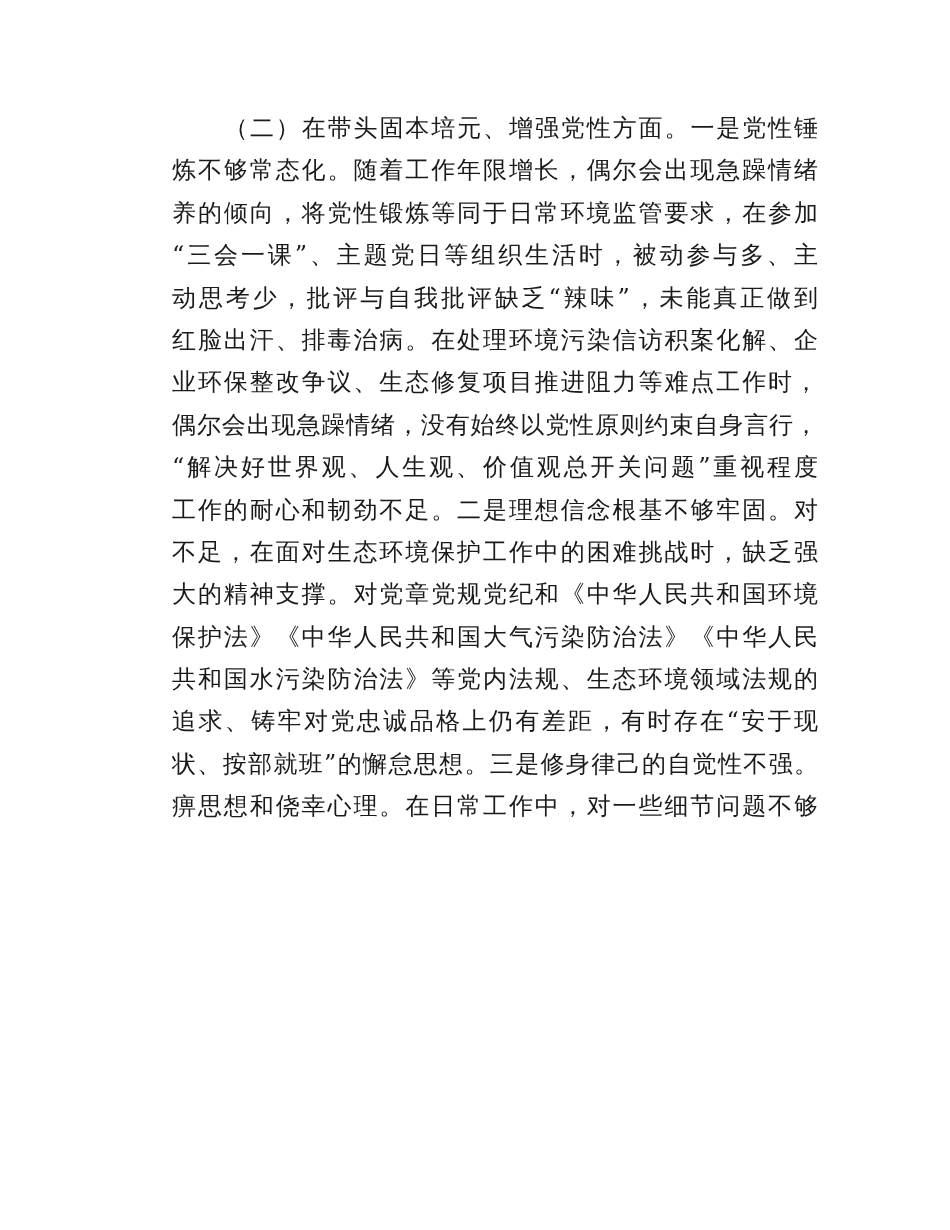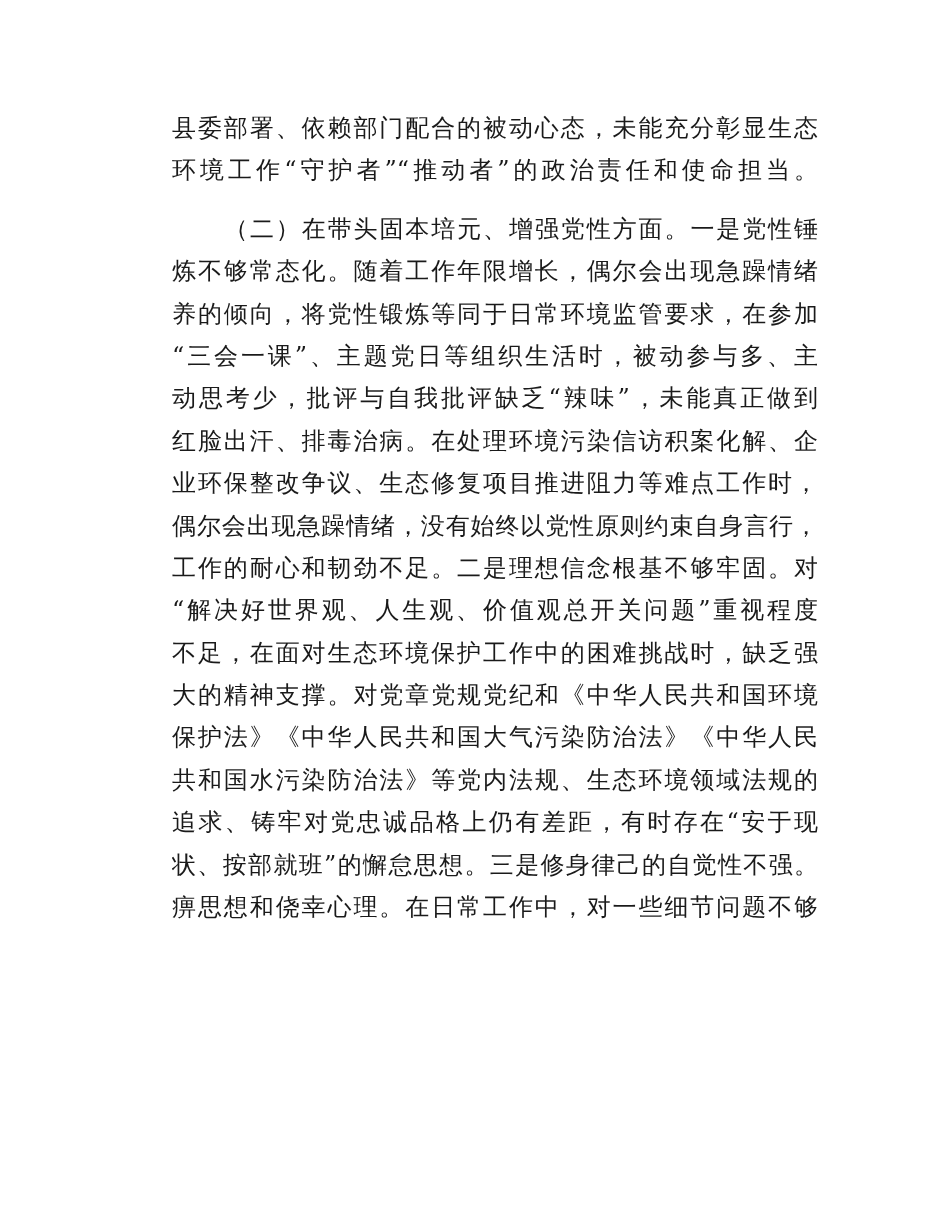--- a/index.html
+++ b/index.html
@@ -36,34 +36,30 @@
   .line.indent { padding-left: 52px; }
   .seg { font-weight: normal; }
   .seg.bold { font-weight: 400; }
 </style>
 </head>
 <body>
 
 <div class="page">
   <div class="textblock">
       <div class="para">
-        <div class="line"><span class="seg">县委部署、依赖部门配合的被动心态，未能充分彰显生态</span></div>
-        <div class="line"><span class="seg">环境工作“守护者”“推动者”的政治责任和使命担当。</span></div>
-      </div>
-      <div class="para">
         <div class="line indent"><span class="seg">（二）在带头固本培元、增强党性方面。</span><span class="seg bold">一是</span><span class="seg">党性锤</span></div>
         <div class="line"><span class="seg">炼不够常态化。随着工作年限增长，偶尔会出现急躁情绪</span></div>
         <div class="line"><span class="seg">养的倾向，将党性锻炼等同于日常环境监管要求，在参加</span></div>
         <div class="line"><span class="seg">“三会一课”、主题党日等组织生活时，被动参与多、主</span></div>
         <div class="line"><span class="seg">动思考少，批评与自我批评缺乏“辣味”，未能真正做到</span></div>
         <div class="line"><span class="seg">红脸出汗、排毒治病。在处理环境污染信访积案化解、企</span></div>
         <div class="line"><span class="seg">业环保整改争议、生态修复项目推进阻力等难点工作时，</span></div>
         <div class="line"><span class="seg">偶尔会出现急躁情绪，没有始终以党性原则约束自身言行，</span></div>
+        <div class="line"><span class="seg">“解决好世界观、人生观、价值观总开关问题”重视程度</span></div>
         <div class="line"><span class="seg">工作的耐心和韧劲不足。</span><span class="seg bold">二是</span><span class="seg">理想信念根基不够牢固。对</span></div>
-        <div class="line"><span class="seg">“解决好世界观、人生观、价值观总开关问题”重视程度</span></div>
         <div class="line"><span class="seg">不足，在面对生态环境保护工作中的困难挑战时，缺乏强</span></div>
         <div class="line"><span class="seg">大的精神支撑。对党章党规党纪和《中华人民共和国环境</span></div>
         <div class="line"><span class="seg">保护法》《中华人民共和国大气污染防治法》《中华人民</span></div>
         <div class="line"><span class="seg">共和国水污染防治法》等党内法规、生态环境领域法规的</span></div>
         <div class="line"><span class="seg">追求、铸牢对党忠诚品格上仍有差距，有时存在“安于现</span></div>
         <div class="line"><span class="seg">状、按部就班”的懈怠思想。</span><span class="seg bold">三是</span><span class="seg">修身律己的自觉性不强。</span></div>
         <div class="line"><span class="seg">痹思想和侥幸心理。在日常工作中，对一些细节问题不够</span></div>
       </div>
     </div>
 </div>

